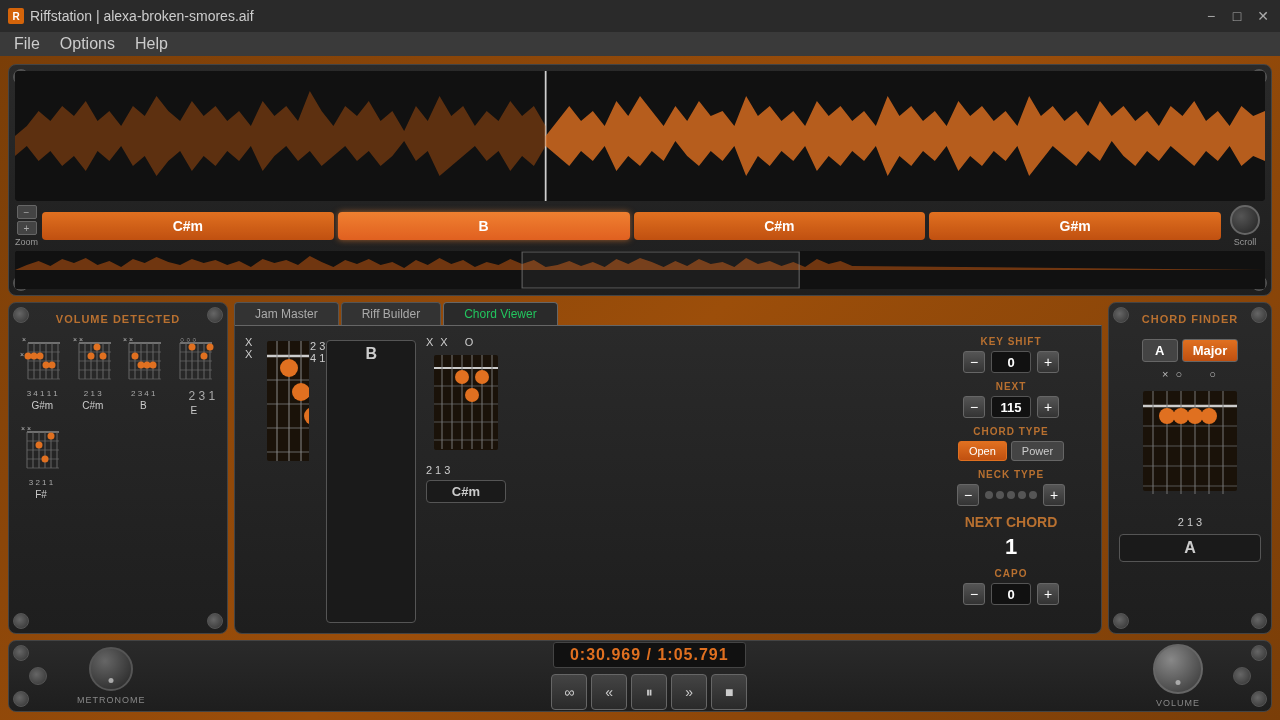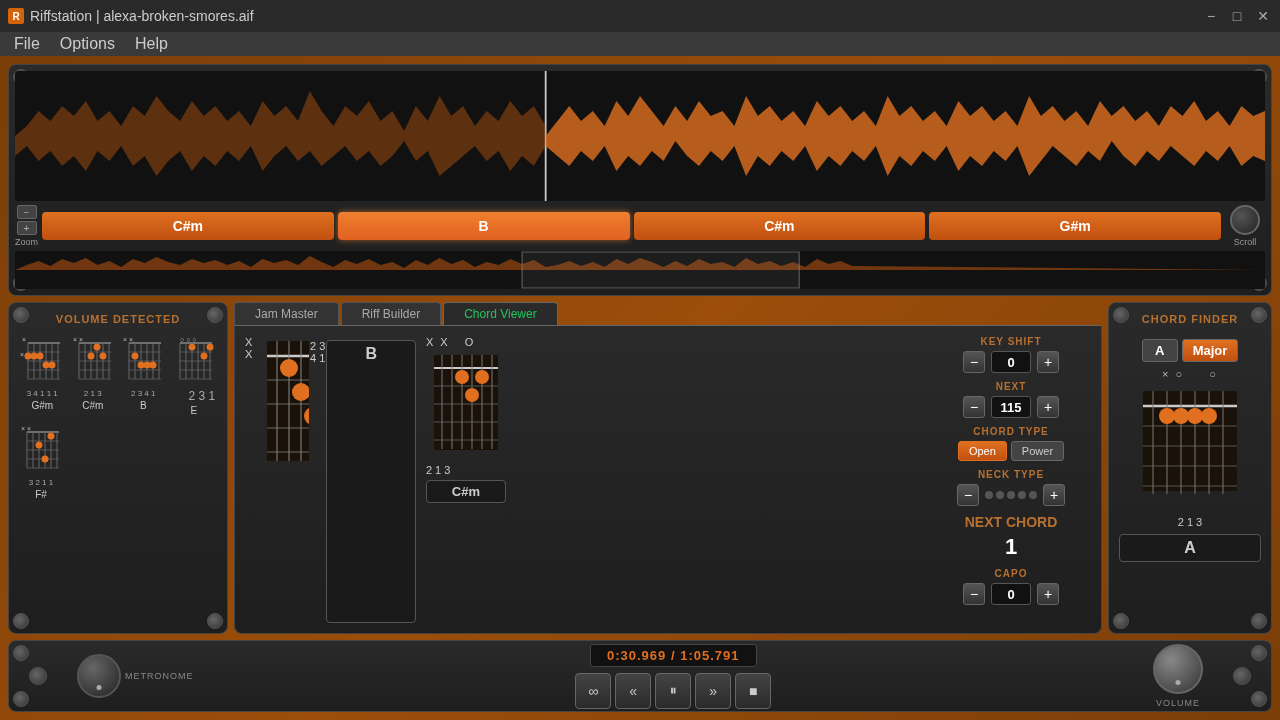--- a/index.html
+++ b/index.html
@@ -477,21 +477,21 @@
       border: 1px solid #444;
       display: flex;
       align-items: center;
       padding: 0 20px;
       gap: 20px;
       position: relative;
     }
 
     .metronome-knob {
       display: flex;
-      flex-direction: row;
+      flex-direction: column;
       align-items: center;
       gap: 4px;
       justify-content: flex-end;
     }
     .knob {
       width: 44px; height: 44px;
       background: radial-gradient(circle at 35% 30%, #666, #222);
       border-radius: 50%;
       border: 2px solid #555;
       position: relative;
@@ -516,21 +516,21 @@
       display: flex;
       flex-direction: column;
       align-items: center;
       gap: 6px;
     }
     .time-display {
       background: #111;
       border: 1px solid #444;
       border-radius: 3px;
       color: #e07020;
-      font-size: 13px;
+      font-size: 16px;
       font-weight: bold;
       padding: 3px 16px;
       letter-spacing: 1px;
     }
 
     .transport-buttons {
       display: flex;
       gap: 4px;
       align-items: center;
     }

